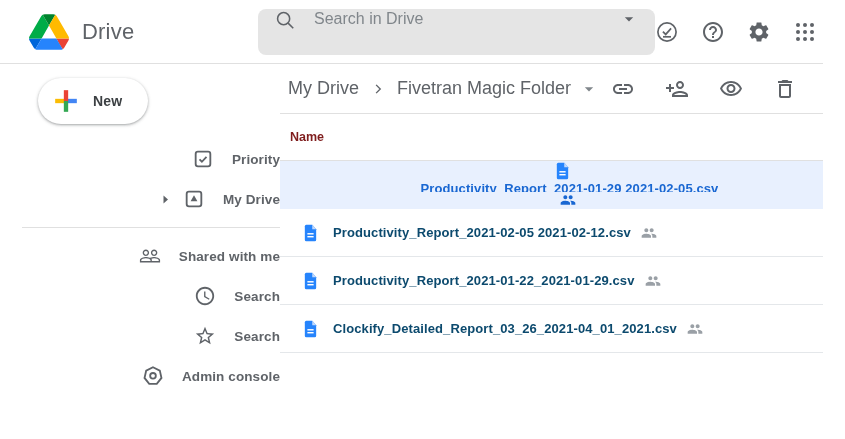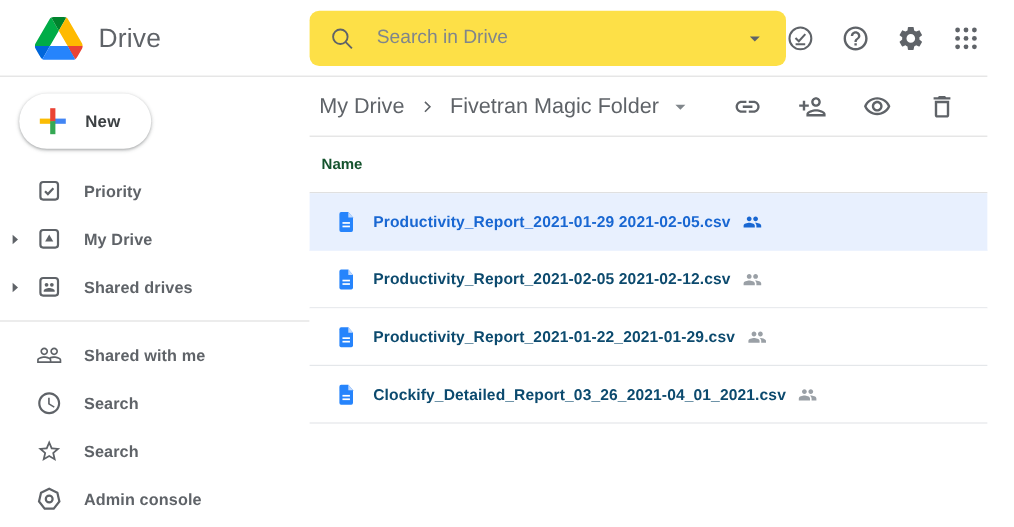--- a/index.html
+++ b/index.html
@@ -6,62 +6,62 @@
   *{box-sizing:border-box;}
   .app{
     width:823px;height:439px;overflow:hidden;position:relative;background:#fff;
     font-family:"Liberation Sans","DejaVu Sans",sans-serif;
   }
   
   .topbar{height:64px;display:flex;align-items:center;border-bottom:1px solid #e0e0e0;}
   .logo-area{width:258px;display:flex;align-items:center;padding-left:29px;gap:13px;flex:none;}
   .app-name{font-size:22px;color:#5f6368;letter-spacing:.2px;}
   .searchbar{
-    width:397px;height:46px;background:#fde047;border-radius:8px;
-    display:flex;align-items:center;padding:0 16px;flex:none;
+    width:397px;height:46px;background:#e5e5e5;border-radius:8px;
+    display:flex;align-items:flex-start;padding:0 16px;flex:none;
   }
   .search-input{
     flex:1;border:none;background:transparent;outline:none;margin-left:16px;
     font-size:16px;color:#5f6368;font-family:inherit;
   }
   .search-input::placeholder{color:#80868b;opacity:1;}
   .topbar-icons{margin-left:auto;display:flex;align-items:center;gap:22px;padding-right:16px;}
   .icon-btn{background:none;border:none;padding:0;display:flex;align-items:center;justify-content:center;cursor:pointer;}
   
-  .main{display:flex;height:375px;}
+  .main{display:flex;height:375px;padding-left:22px;}
   
   .sidebar{width:258px;flex:none;padding-top:14px;}
   .new-btn{
     margin-left:16px;height:46px;border-radius:23px;background:#fff;border:none;cursor:pointer;
     display:inline-flex;align-items:center;gap:14px;padding:0 26px 0 15px;
     box-shadow:0 1px 2px 0 rgba(60,64,67,.30),0 1px 3px 1px rgba(60,64,67,.15);
   }
   .new-btn-label{font-size:14px;color:#3c4043;font-weight:bold;letter-spacing:.2px;}
   .nav{margin-top:15px;}
-  .nav-item{height:40px;display:flex;align-items:center;padding-left:8px;cursor:pointer;}
+  .nav-item{height:40px;display:flex;align-items:center;padding-left:8px;cursor:pointer;justify-content:flex-end;}
   .caret-slot{width:14px;display:flex;align-items:center;justify-content:flex-start;flex:none;}
   .nav-icon{width:22px;margin-left:8px;display:flex;align-items:center;justify-content:center;flex:none;}
   .nav-label{margin-left:18px;font-size:13.5px;font-weight:bold;color:#5f6368;letter-spacing:.1px;}
   .side-divider{height:1px;background:#e0e0e0;margin:8px 0;}
   
   .content{flex:1;min-width:0;display:flex;flex-direction:column;}
   .breadcrumb-row{height:50px;display:flex;align-items:center;border-bottom:1px solid #e0e0e0;padding:0 26px 0 8px;}
   .crumb{font-size:18px;color:#5f6368;cursor:pointer;white-space:nowrap;}
   .crumb-sep{margin:0 10px;display:flex;align-items:center;}
   .crumb-caret{margin-left:8px;display:flex;align-items:center;cursor:pointer;}
   .toolbar{margin-left:auto;display:flex;align-items:center;gap:30px;}
   .list-header{
     height:47px;display:flex;align-items:center;padding-left:10px;
-    border-bottom:1px solid #e0e0e0;font-size:12.5px;color:#14532d;font-weight:bold;
+    border-bottom:1px solid #e0e0e0;font-size:12.5px;color:#7f1d1d;font-weight:bold;
   }
   .file-row{
     height:48px;display:flex;align-items:center;padding-left:22px;cursor:pointer;
     border-bottom:1px solid #e4e7ea;background:#fff;
   }
-  .file-row.selected{background:#e8f0fe;border-bottom-color:#e8f0fe;}
+  .file-row.selected{background:#e8f0fe;border-bottom-color:#e8f0fe;flex-direction:column;}
   .file-icon{flex:none;display:flex;align-items:center;}
   .file-name{
     margin-left:14px;font-size:13px;font-weight:bold;color:#0c4a6e;letter-spacing:.1px;
     white-space:nowrap;overflow:hidden;text-overflow:ellipsis;
   }
   .file-row.selected .file-name{color:#1967d2;}
   .shared-icon{margin-left:10px;color:#9aa0a6;display:flex;align-items:center;flex:none;}
   .file-row.selected .shared-icon{color:#1967d2;}
 </style>
 </head>
@@ -169,36 +169,20 @@
           </span>
           <span class="nav-icon">
             <svg viewBox="0 0 24 24" width="22" height="22">
               <rect x="4" y="4" width="16" height="16" rx="2.5" fill="none" stroke="#5f6368" stroke-width="2"></rect>
               <path d="M12 8l3.7 6.5H8.3z" fill="#5f6368"></path>
             </svg>
           </span>
           <span class="nav-label">My Drive</span>
         </div>
 
-        <div class="nav-item">
-          <span class="caret-slot">
-            <svg viewBox="0 0 10 10" width="9" height="9">
-                <path d="M2.8.6l5 4.4-5 4.4z" fill="#5f6368"></path>
-              </svg>
-          </span>
-          <span class="nav-icon">
-            <svg viewBox="0 0 24 24" width="22" height="22">
-              <rect x="4" y="4" width="16" height="16" rx="2.5" fill="none" stroke="#5f6368" stroke-width="2"></rect>
-              <circle cx="9.6" cy="10.2" r="1.7" fill="#5f6368"></circle>
-              <circle cx="14.4" cy="10.2" r="1.7" fill="#5f6368"></circle>
-              <path d="M7 15.7c0-1.7 3.1-2.6 5-2.6s5 .9 5 2.6v.8H7z" fill="#5f6368"></path>
-            </svg>
-          </span>
-          <span class="nav-label">Shared drives</span>
-        </div>
 
         <div class="side-divider"></div>
 
         <div class="nav-item">
           <span class="caret-slot"></span>
           <span class="nav-icon">
             <svg viewBox="0 0 24 24" width="22" height="22" fill="#5f6368">
               <path d="M16.5 13c-1.2 0-3.07.34-4.5 1-1.43-.66-3.3-1-4.5-1C5.33 13 1 14.08 1 16.25V19h22v-2.75c0-2.17-4.33-3.25-6.5-3.25zm-4 4.5h-10v-1.25c0-.54 2.56-1.75 5-1.75s5 1.21 5 1.75v1.25zm9 0H14v-1.25c0-.46-.2-.86-.52-1.22.88-.3 1.96-.53 3.02-.53 2.44 0 5 1.21 5 1.75v1.25zM7.5 12c1.93 0 3.5-1.57 3.5-3.5S9.43 5 7.5 5 4 6.57 4 8.5 5.57 12 7.5 12zm0-5.5c1.1 0 2 .9 2 2s-.9 2-2 2-2-.9-2-2 .9-2 2-2zm9 5.5c1.93 0 3.5-1.57 3.5-3.5S18.43 5 16.5 5 13 6.57 13 8.5s1.57 3.5 3.5 3.5zm0-5.5c1.1 0 2 .9 2 2s-.9 2-2 2-2-.9-2-2 .9-2 2-2z"></path>
             </svg>
           </span>

